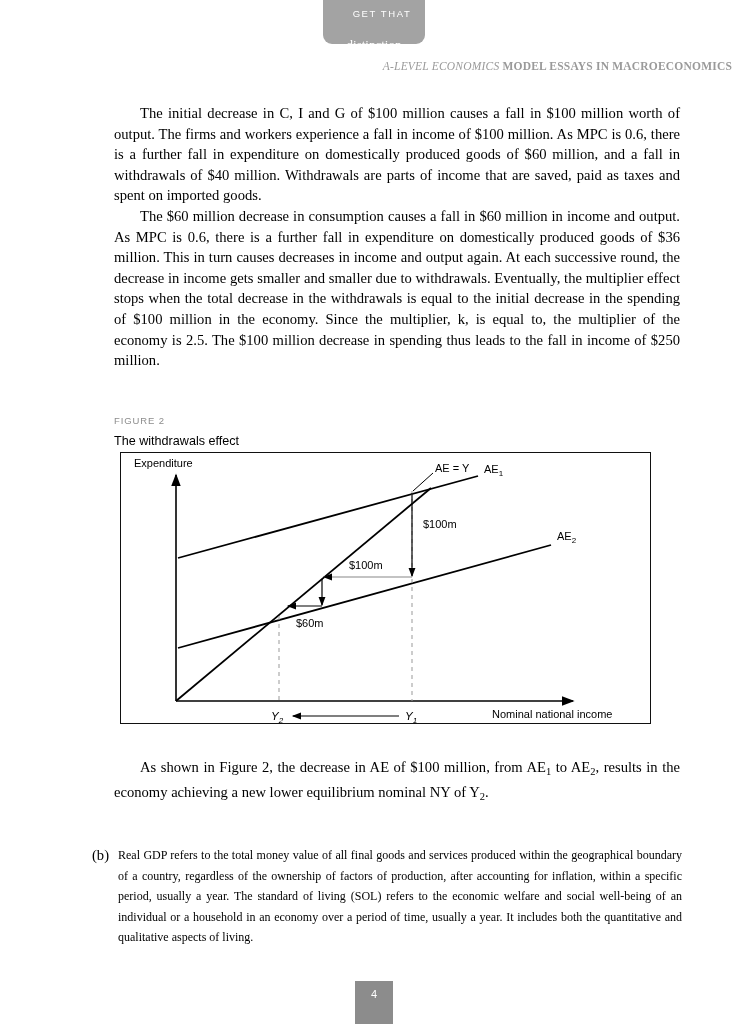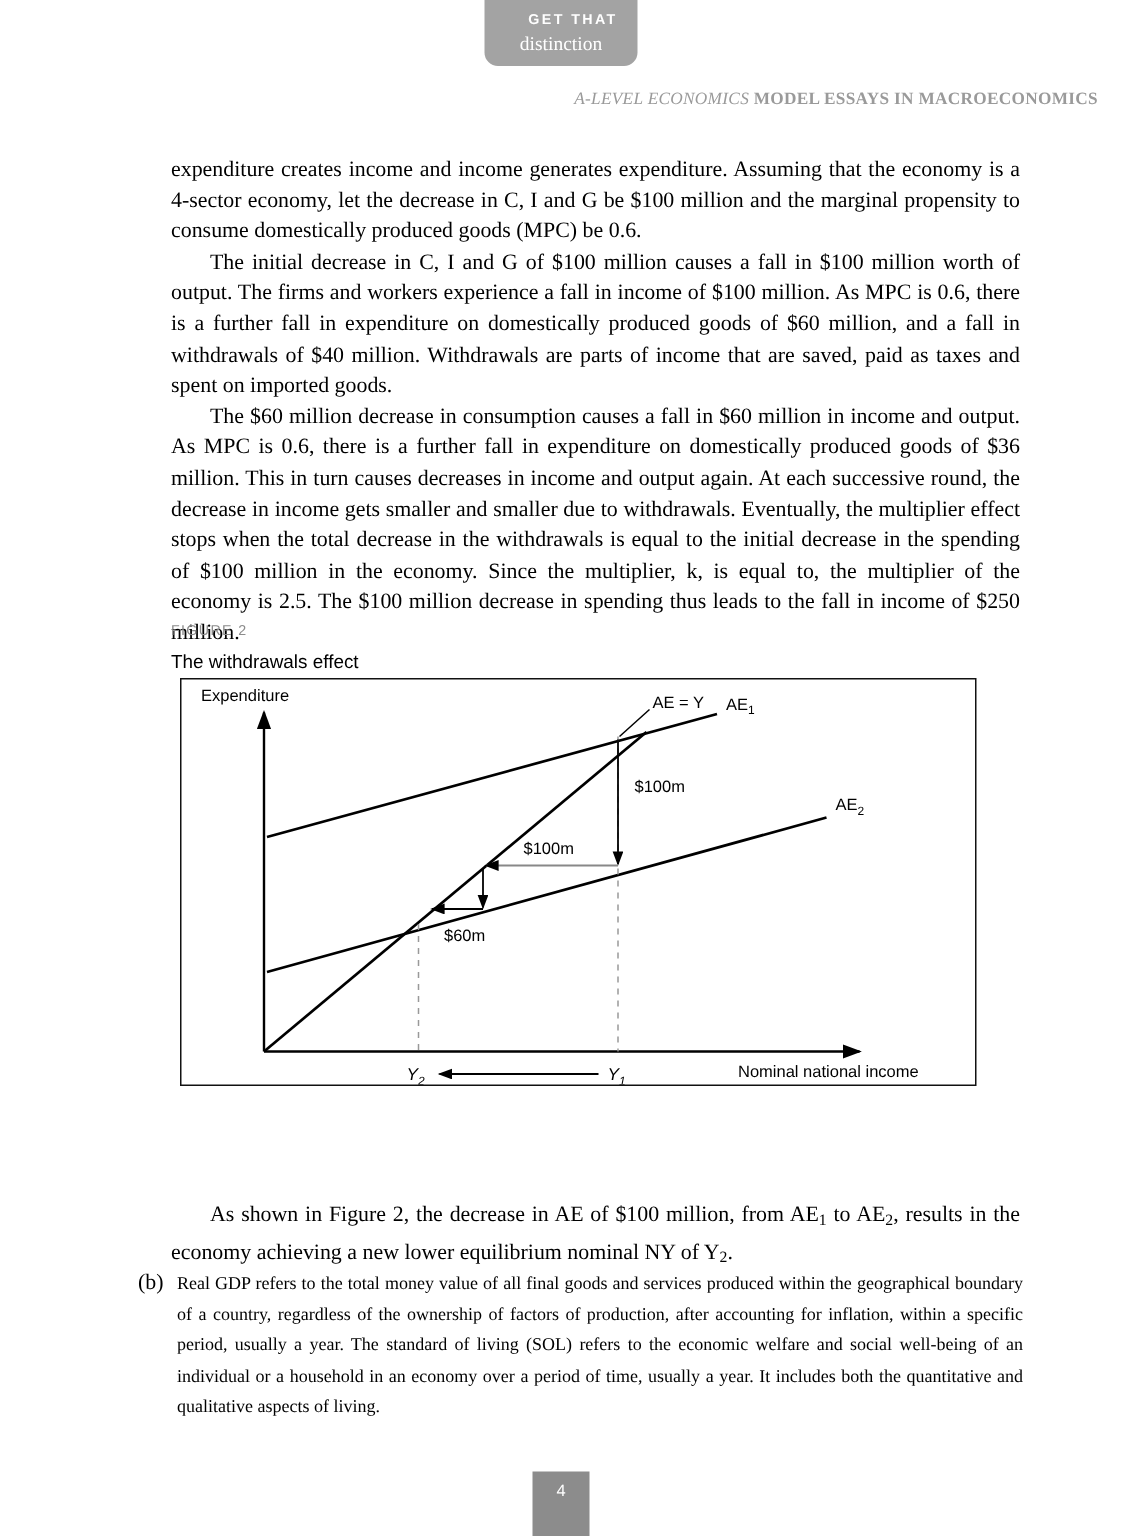--- a/index.html
+++ b/index.html
@@ -25,31 +25,31 @@
     border-bottom-left-radius: 9px;
     border-bottom-right-radius: 9px;
     color: #ffffff;
     text-align: center;
     padding-top: 8px;
   }
   .badge-line1 {
     font-family: "Liberation Sans", sans-serif;
     font-size: 9.5px;
     letter-spacing: 1.6px;
-    font-weight: 700;
+    font-weight: 400;
     display: block;
     line-height: 12px;
     padding-left: 16px;
   }
   .badge-line2 {
     font-family: "Liberation Serif", serif;
     font-size: 13px;
     display: block;
     line-height: 16px;
-    margin-top: 1px;
+    margin-top: 17px;
   }
 
   
   .running-head {
     position: absolute;
     top: 60px;
     left: 0;
     width: 732px;
     text-align: right;
     color: #9a9a9a;
@@ -111,21 +111,21 @@
     height: 272px;
     border: 1.3px solid #111;
     background: #fff;
   }
   .figure-box svg { display: block; }
 
   
   .content2 {
     position: absolute;
     left: 114px;
-    top: 800px;
+    top: 757px;
     width: 566px;
   }
 
   
   .part-b {
     position: absolute;
     left: 92px;
     top: 845px;
     width: 590px;
     display: flex;
@@ -179,21 +179,20 @@
 <div class="badge">
   <span class="badge-line1">GET THAT</span>
   <span class="badge-line2">distinction</span>
 </div>
 
 <div class="running-head">
   <span class="rh-italic">A-LEVEL ECONOMICS</span><span> </span><span class="rh-bold">MODEL ESSAYS IN MACROECONOMICS</span>
 </div>
 
 <div class="content">
-  <p class="body">expenditure creates income and income generates expenditure. Assuming that the economy is a 4-sector economy, let the decrease in C, I and G be $100 million and the marginal propensity to consume domestically produced goods (MPC) be 0.6.</p>
   <p class="body indent">The initial decrease in C, I and G of $100 million causes a fall in $100 million worth of output. The firms and workers experience a fall in income of $100 million. As MPC is 0.6, there is a further fall in expenditure on domestically produced goods of $60 million, and a fall in withdrawals of $40 million. Withdrawals are parts of income that are saved, paid as taxes and spent on imported goods.</p>
   <p class="body indent">The $60 million decrease in consumption causes a fall in $60 million in income and output. As MPC is 0.6, there is a further fall in expenditure on domestically produced goods of $36 million. This in turn causes decreases in income and output again. At each successive round, the decrease in income gets smaller and smaller due to withdrawals. Eventually, the multiplier effect stops when the total decrease in the withdrawals is equal to the initial decrease in the spending of $100 million in the economy. Since the multiplier, k, is equal to, the multiplier of the economy is 2.5. The $100 million decrease in spending thus leads to the fall in income of $250 million.</p>
 </div>
 
 <div class="fig-label">FIGURE 2</div>
 <div class="fig-title">The withdrawals effect</div>
 
 <div class="figure-box">
   <svg width="529" height="270" viewBox="0 0 529 270">
     <defs>

